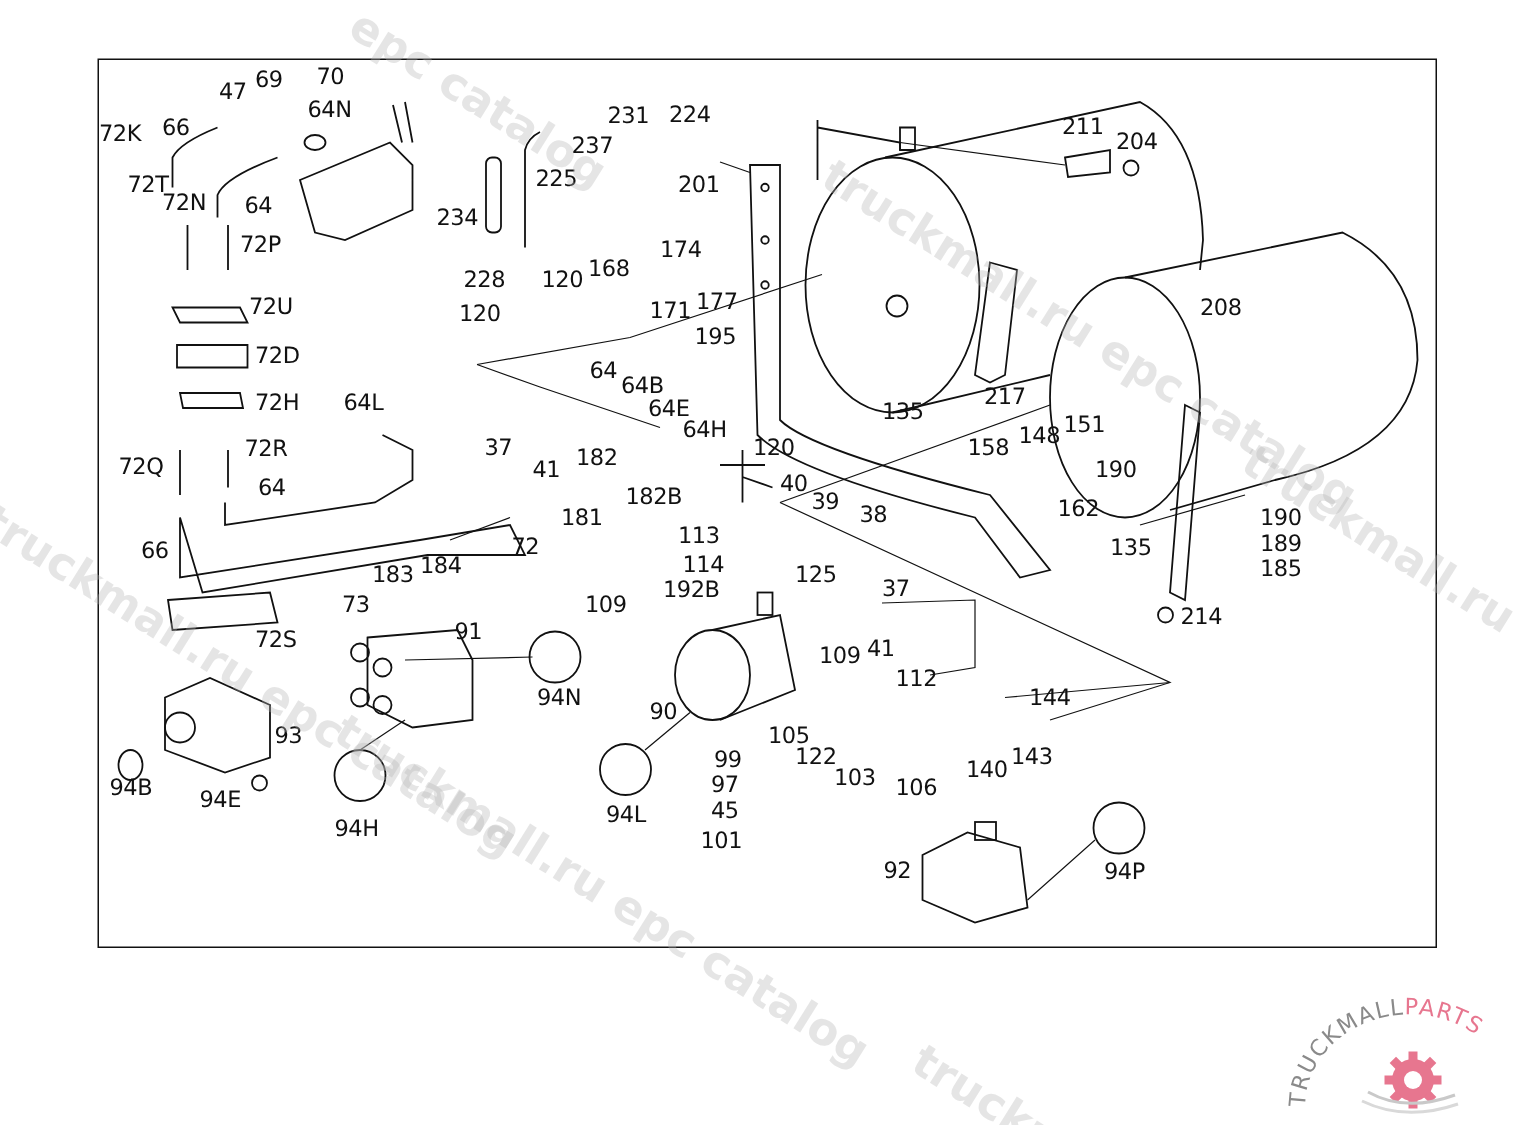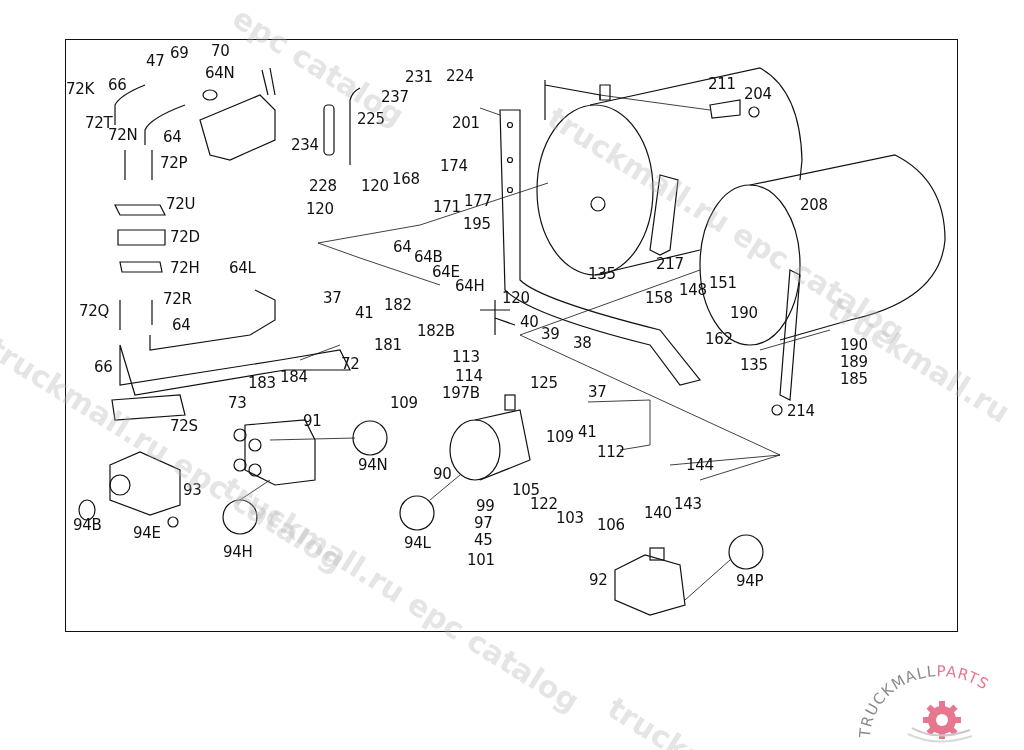--- a/index.html
+++ b/index.html
@@ -182,21 +182,21 @@
   <span class="lbl" style="left:414px;top:250px">64B</span>
   <span class="lbl" style="left:432px;top:265px">64E</span>
   <span class="lbl" style="left:455px;top:279px">64H</span>
   <span class="lbl" style="left:502px;top:291px">120</span>
   <span class="lbl" style="left:384px;top:298px">182</span>
   <span class="lbl" style="left:417px;top:324px">182B</span>
   <span class="lbl" style="left:374px;top:338px">181</span>
   <span class="lbl" style="left:390px;top:396px">109</span>
   <span class="lbl" style="left:452px;top:350px">113</span>
   <span class="lbl" style="left:455px;top:369px">114</span>
-  <span class="lbl" style="left:442px;top:386px">197B</span>
+  <span class="lbl" style="left:442px;top:386px">192B</span>
   <span class="lbl" style="left:530px;top:376px">125</span>
   <span class="lbl" style="left:520px;top:315px">40</span>
   <span class="lbl" style="left:541px;top:327px">39</span>
   <span class="lbl" style="left:573px;top:336px">38</span>
   <span class="lbl" style="left:588px;top:385px">37</span>
   <span class="lbl" style="left:578px;top:425px">41</span>
   <span class="lbl" style="left:546px;top:430px">109</span>
   <span class="lbl" style="left:597px;top:445px">112</span>
   <span class="lbl" style="left:433px;top:467px">90</span>
   <span class="lbl" style="left:512px;top:483px">105</span>

